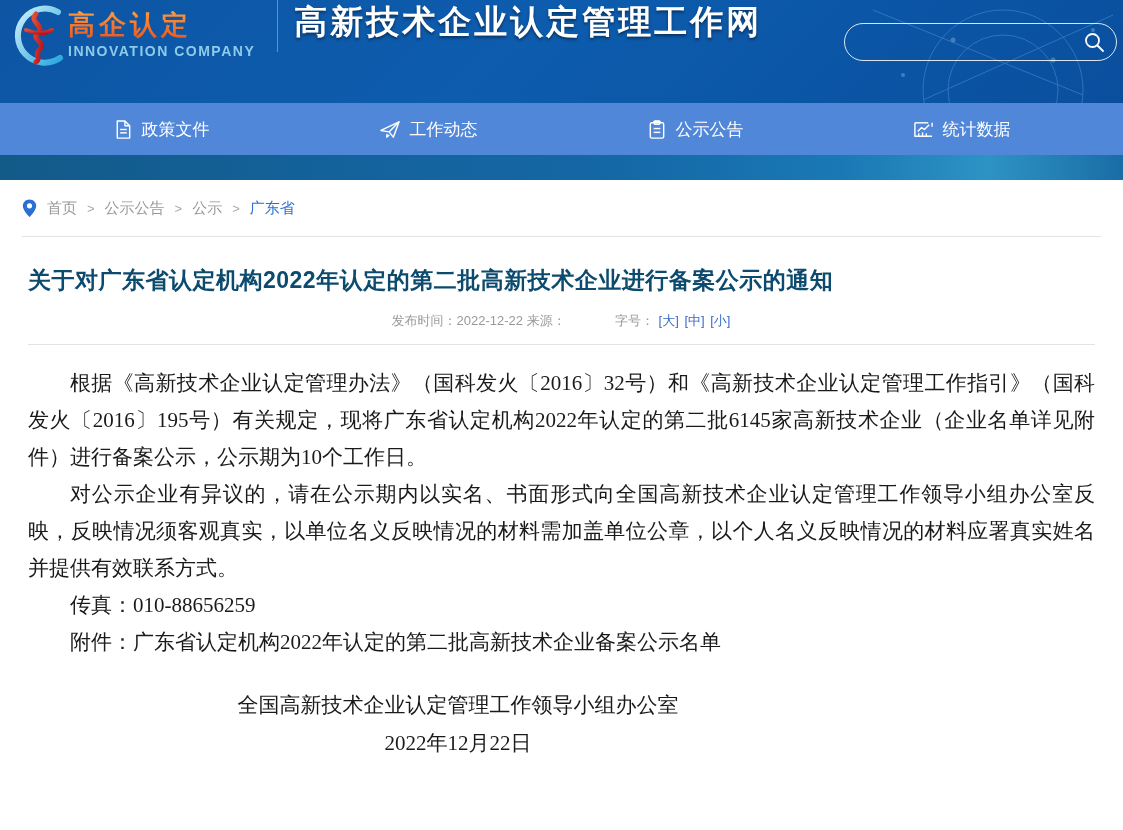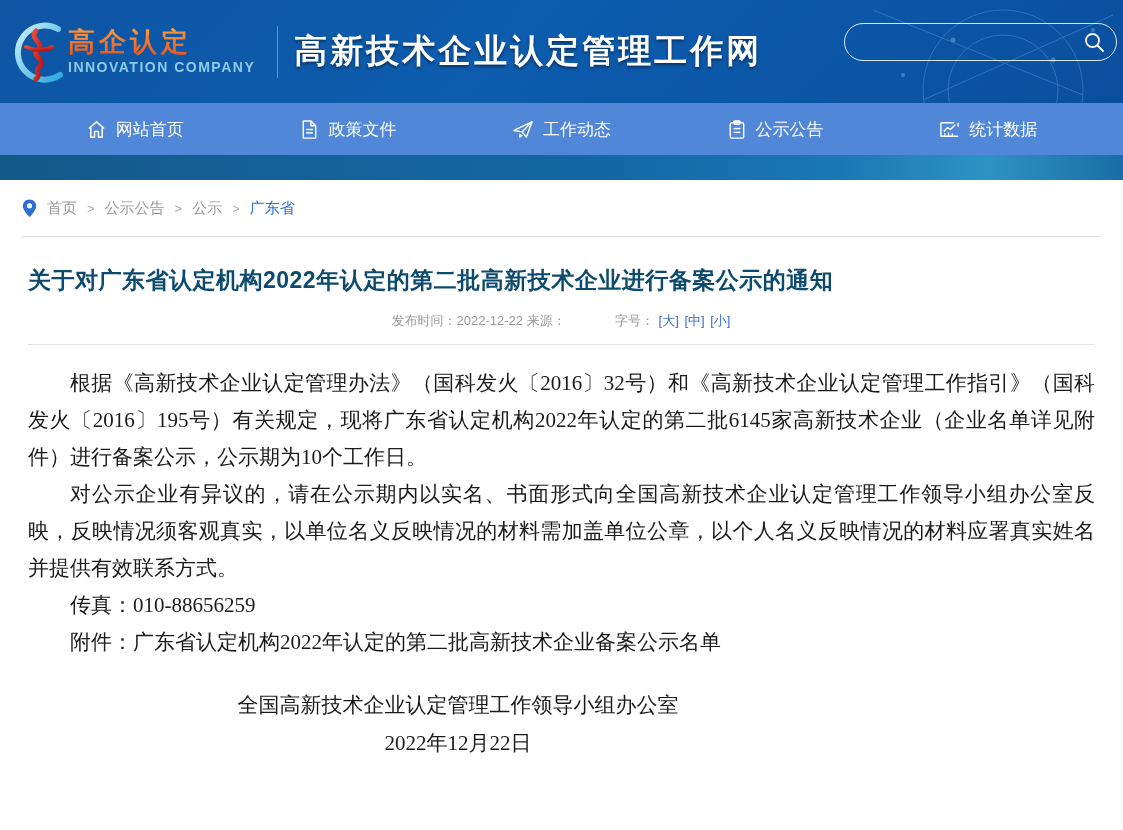--- a/index.html
+++ b/index.html
@@ -3,21 +3,21 @@
 <meta charset="utf-8">
 <style>
   * { margin:0; padding:0; box-sizing:border-box; }
   html,body { width:1123px; height:830px; overflow:hidden; background:#fff;
     font-family:"Liberation Sans","DejaVu Sans",sans-serif; }
 
   
   .header {
     position:relative; height:103px;
     background:linear-gradient(135deg,#0e55a4 0%,#0d5cae 45%,#0a4f9e 100%);
-    display:flex; align-items:center; overflow:hidden;
+    display:flex; align-items:flex-start; overflow:hidden;
   }
   .header-deco { position:absolute; right:0; top:0; width:500px; height:103px; opacity:.35; pointer-events:none; }
   .logo-wrap { display:flex; align-items:center; margin-left:6px; cursor:pointer; position:relative; z-index:2; }
   .logo-mark { width:60px; height:70px; }
   .logo-text { margin-left:2px; }
   .logo-title {
     font-size:27px; font-weight:bold; letter-spacing:4px;
     background:linear-gradient(180deg,#ff9a3c,#e8531e);
     -webkit-background-clip:text; background-clip:text; color:#f07426;
     -webkit-text-fill-color:transparent; line-height:1.1;
@@ -135,27 +135,20 @@
       <svg width="22" height="22" viewBox="0 0 22 22">
         <circle cx="9.5" cy="9.5" r="6.5" fill="none" stroke="#fff" stroke-width="1.8"></circle>
         <line x1="14.5" y1="14.5" x2="20" y2="20" stroke="#fff" stroke-width="1.8" stroke-linecap="round"></line>
       </svg>
     </button>
   </div>
 </div>
 
 <div class="nav">
   <div class="nav-item">
-    <svg width="21" height="21" viewBox="0 0 22 22" fill="none" stroke="#fff" stroke-width="1.6" stroke-linejoin="round">
-      <path d="M3 10 L11 3 L19 10"></path>
-        <path d="M5 9 V19 H9 V13 H13 V19 H17 V9"></path>
-    </svg>
-    <span>网站首页</span>
-  </div>
-  <div class="nav-item">
     <svg width="20" height="21" viewBox="0 0 20 22" fill="none" stroke="#fff" stroke-width="1.5" stroke-linejoin="round">
       <path d="M4 2 H12 L17 7 V20 H4 Z"></path>
         <path d="M12 2 V7 H17"></path>
       <line x1="7" y1="11" x2="14" y2="11"></line>
         <line x1="7" y1="14.5" x2="14" y2="14.5"></line>
     </svg>
     <span>政策文件</span>
   </div>
   <div class="nav-item">
     <svg width="22" height="21" viewBox="0 0 23 22" fill="none" stroke="#fff" stroke-width="1.5" stroke-linejoin="round">

